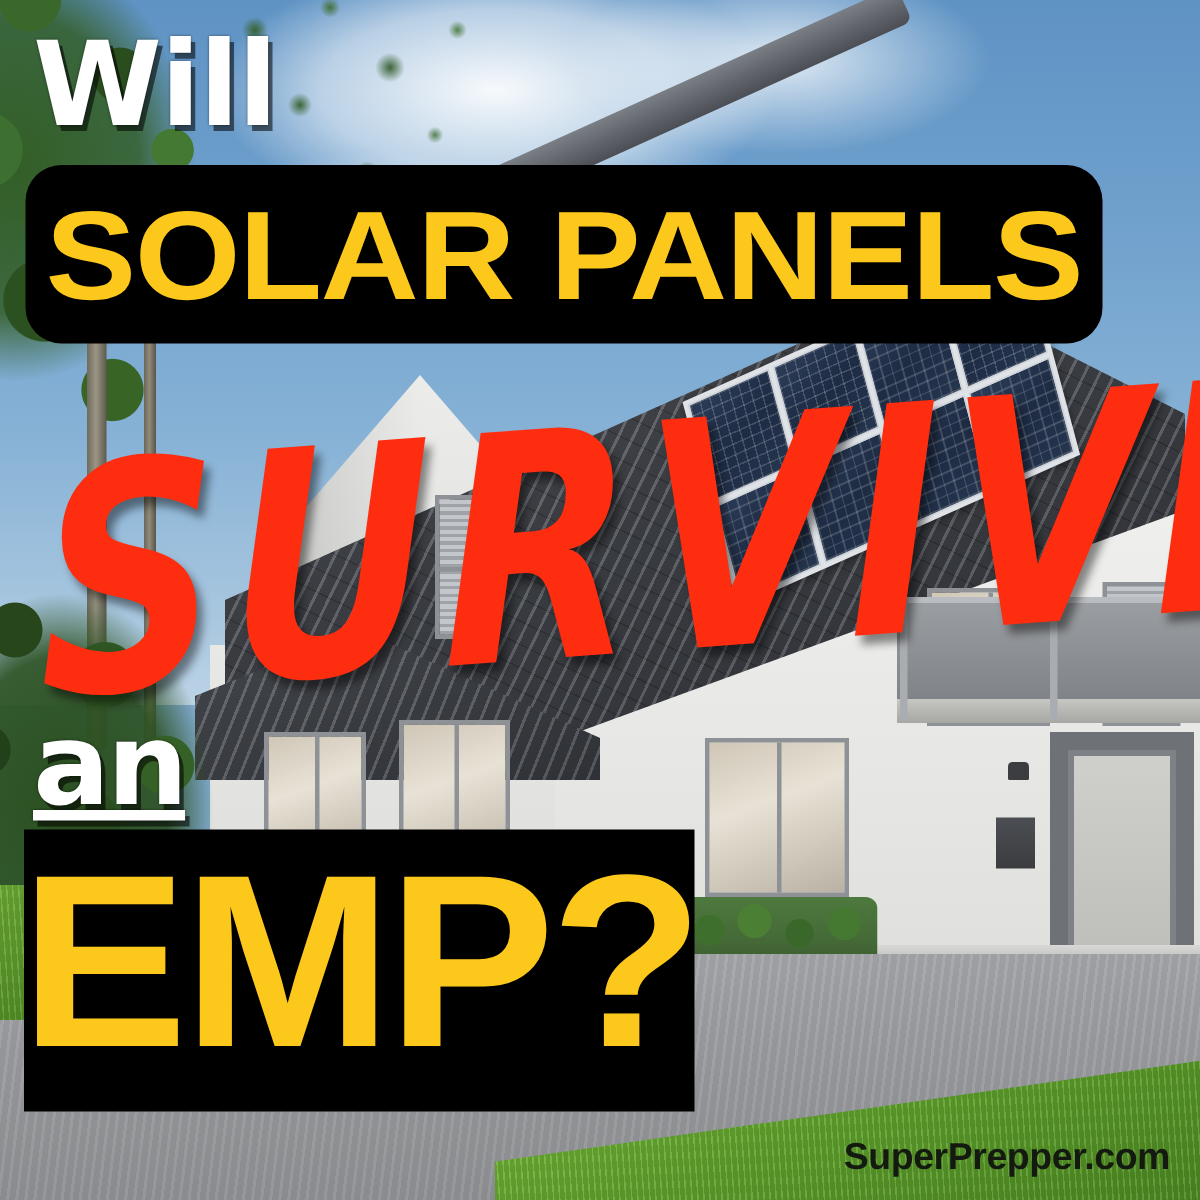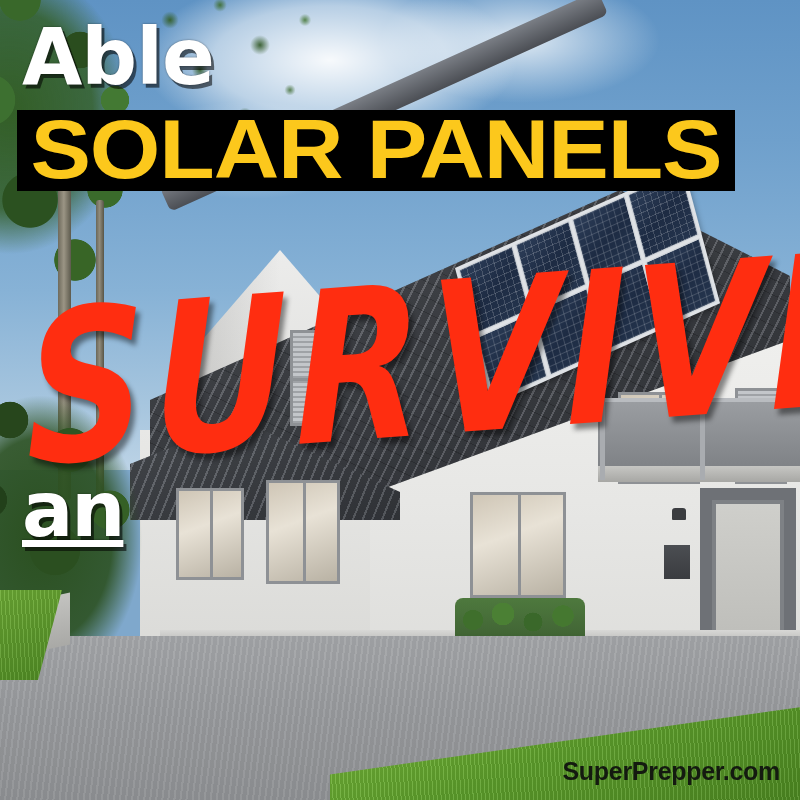--- a/index.html
+++ b/index.html
@@ -242,23 +242,23 @@
   
   .t-will{
     position:absolute;left:22px;top:18px;
     font-size:78px;line-height:1;font-weight:700;color:#ffffff;
     letter-spacing:-1px;
     font-family:"DejaVu Sans","Liberation Sans",sans-serif;
     text-shadow:3px 4px 0 rgba(0,0,0,.55), 0 0 2px rgba(0,0,0,.5);
     white-space:nowrap;
   }
   .band-solar{
-    position:absolute;left:17px;top:110px;width:718px;height:81px;
+    position:absolute;left:17px;top:110px;width:718px;height:119px;
     background:#000000;
-    display:flex;align-items:flex-end;justify-content:center;
+    display:flex;align-items:center;justify-content:center;border-radius:24px;
   }
   .t-solar{
     font-size:84px;line-height:1;font-weight:700;color:#fcc81c;
     font-family:"Liberation Sans",sans-serif;
     letter-spacing:-1px;
     transform:scaleX(1.08);
     white-space:nowrap;
   }
   .t-beable{
     position:absolute;left:22px;top:230px;
@@ -373,27 +373,30 @@
     <div class="bush-left"></div>
 
     <div class="curb"></div>
     <div class="hedge"></div>
     <div class="driveway"></div>
     <div class="path-left"></div>
     <div class="grass-left"></div>
     <div class="grass-br"></div>
   </div>
 
-  <div class="t-will">Able</div>
+  <div class="t-will">Will</div>
 
   <div class="band-solar">
     <span class="t-solar">SOLAR PANELS</span>
   </div>
 
 
   <div class="t-survive">SURVIVE</div>
 
   <div class="t-an">an</div>
 
+  <div class="band-emp">
+    <span class="t-emp">EMP?</span>
+  </div>
 
   <div class="t-watermark">SuperPrepper.com</div>
 
 </div>
 
 </body></html>

